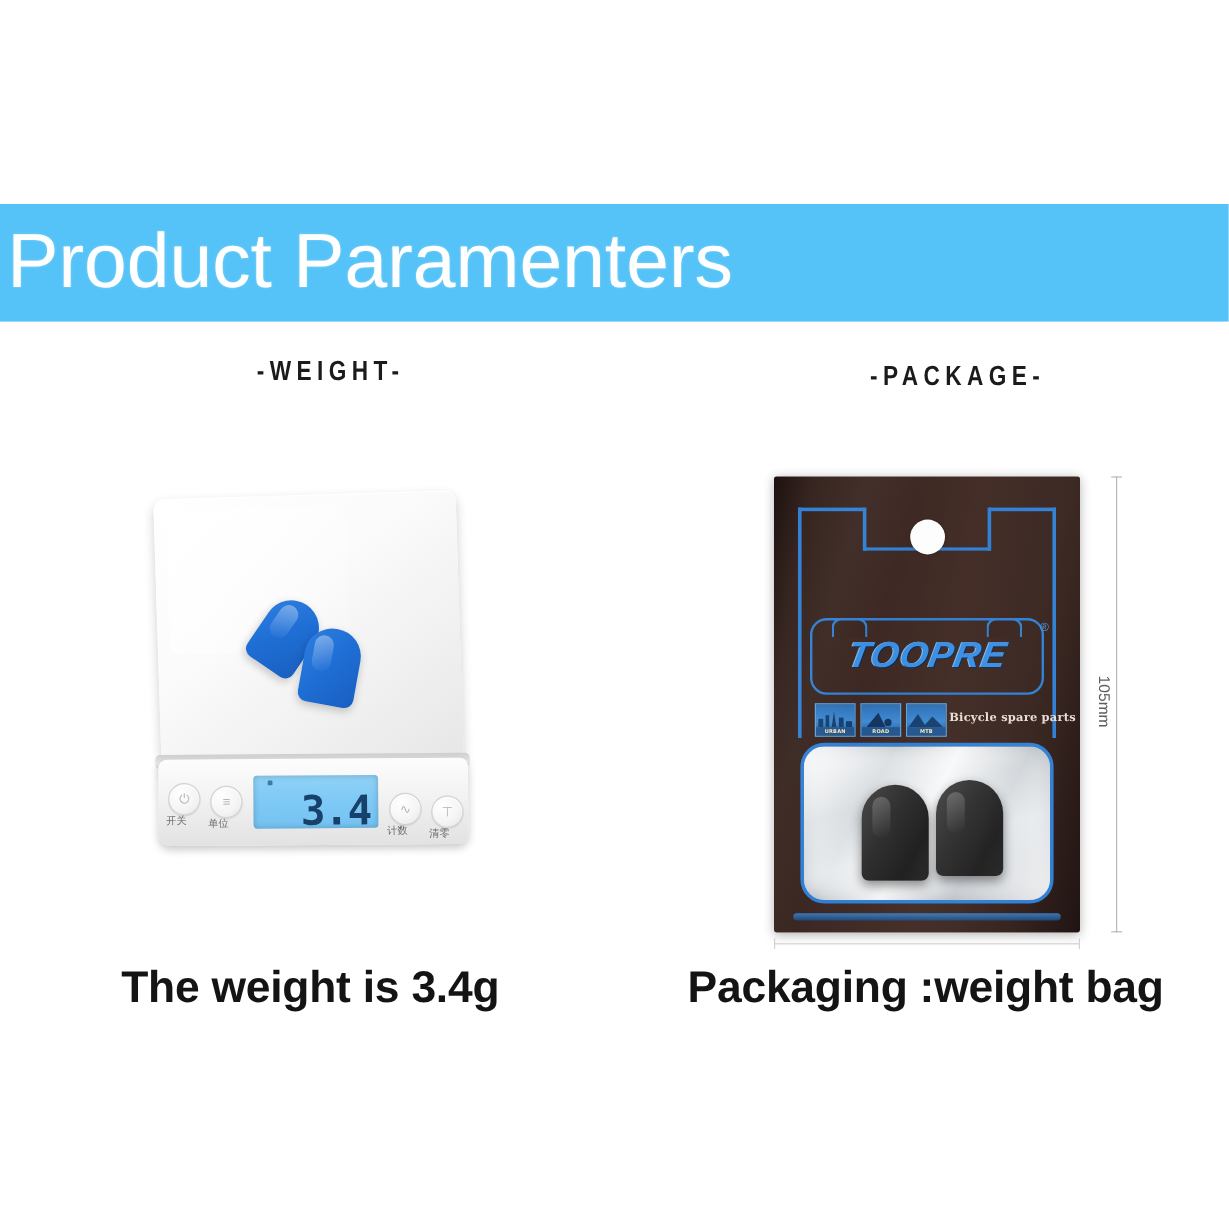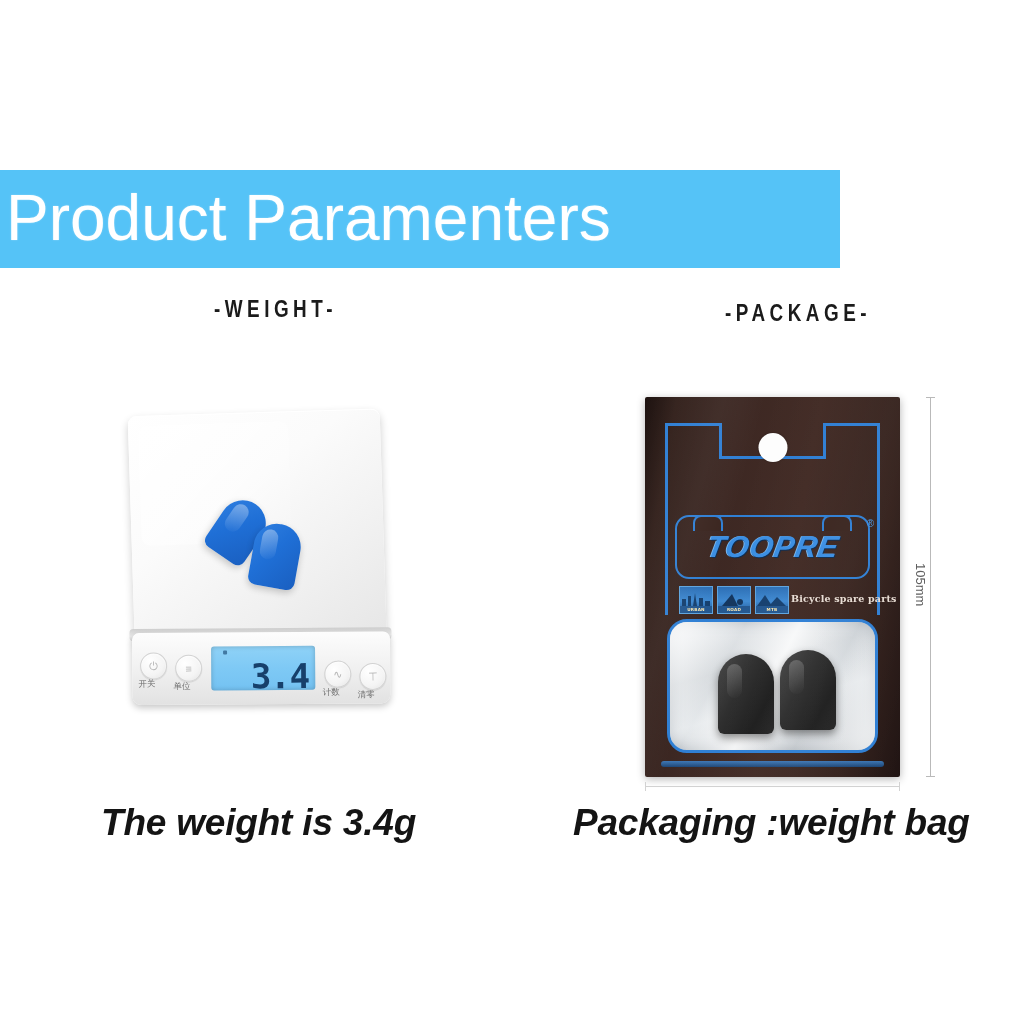--- a/index.html
+++ b/index.html
@@ -7,21 +7,21 @@
     width:1024px;height:1024px;
     background:#ffffff;
     font-family:"Liberation Sans", sans-serif;
     position:relative;
     overflow:hidden;
   }
   .page{position:absolute;inset:0;}
 
   
   .banner{
-    position:absolute;left:0;top:170px;width:840px;height:98px;
+    position:absolute;left:0;top:170px;width:1024px;height:98px;
     background:#55c3f7;
   }
   .banner-title{
     position:absolute;left:6px;top:50%;transform:translateY(-52%);
     color:#ffffff;
     font-family:"Liberation Sans", sans-serif;
     font-size:64px;font-weight:400;
     letter-spacing:0px;
     white-space:nowrap;
     text-shadow:0 0 2px rgba(255,255,255,.35);
@@ -42,21 +42,20 @@
 
   
   .caption{
     position:absolute;
     font-family:"Liberation Sans", sans-serif;
     font-weight:700;
     font-size:37px;
     color:#141414;
     white-space:nowrap;
     letter-spacing:-.2px;
-    font-style:italic;
   }
   #caption-weight{left:101px;top:802px;}
   #caption-package{left:573px;top:802px;}
 
   
   .scale-wrap{
     position:absolute;left:126px;top:404px;width:290px;height:320px;
     transform:rotate(-1.2deg);
   }
   

